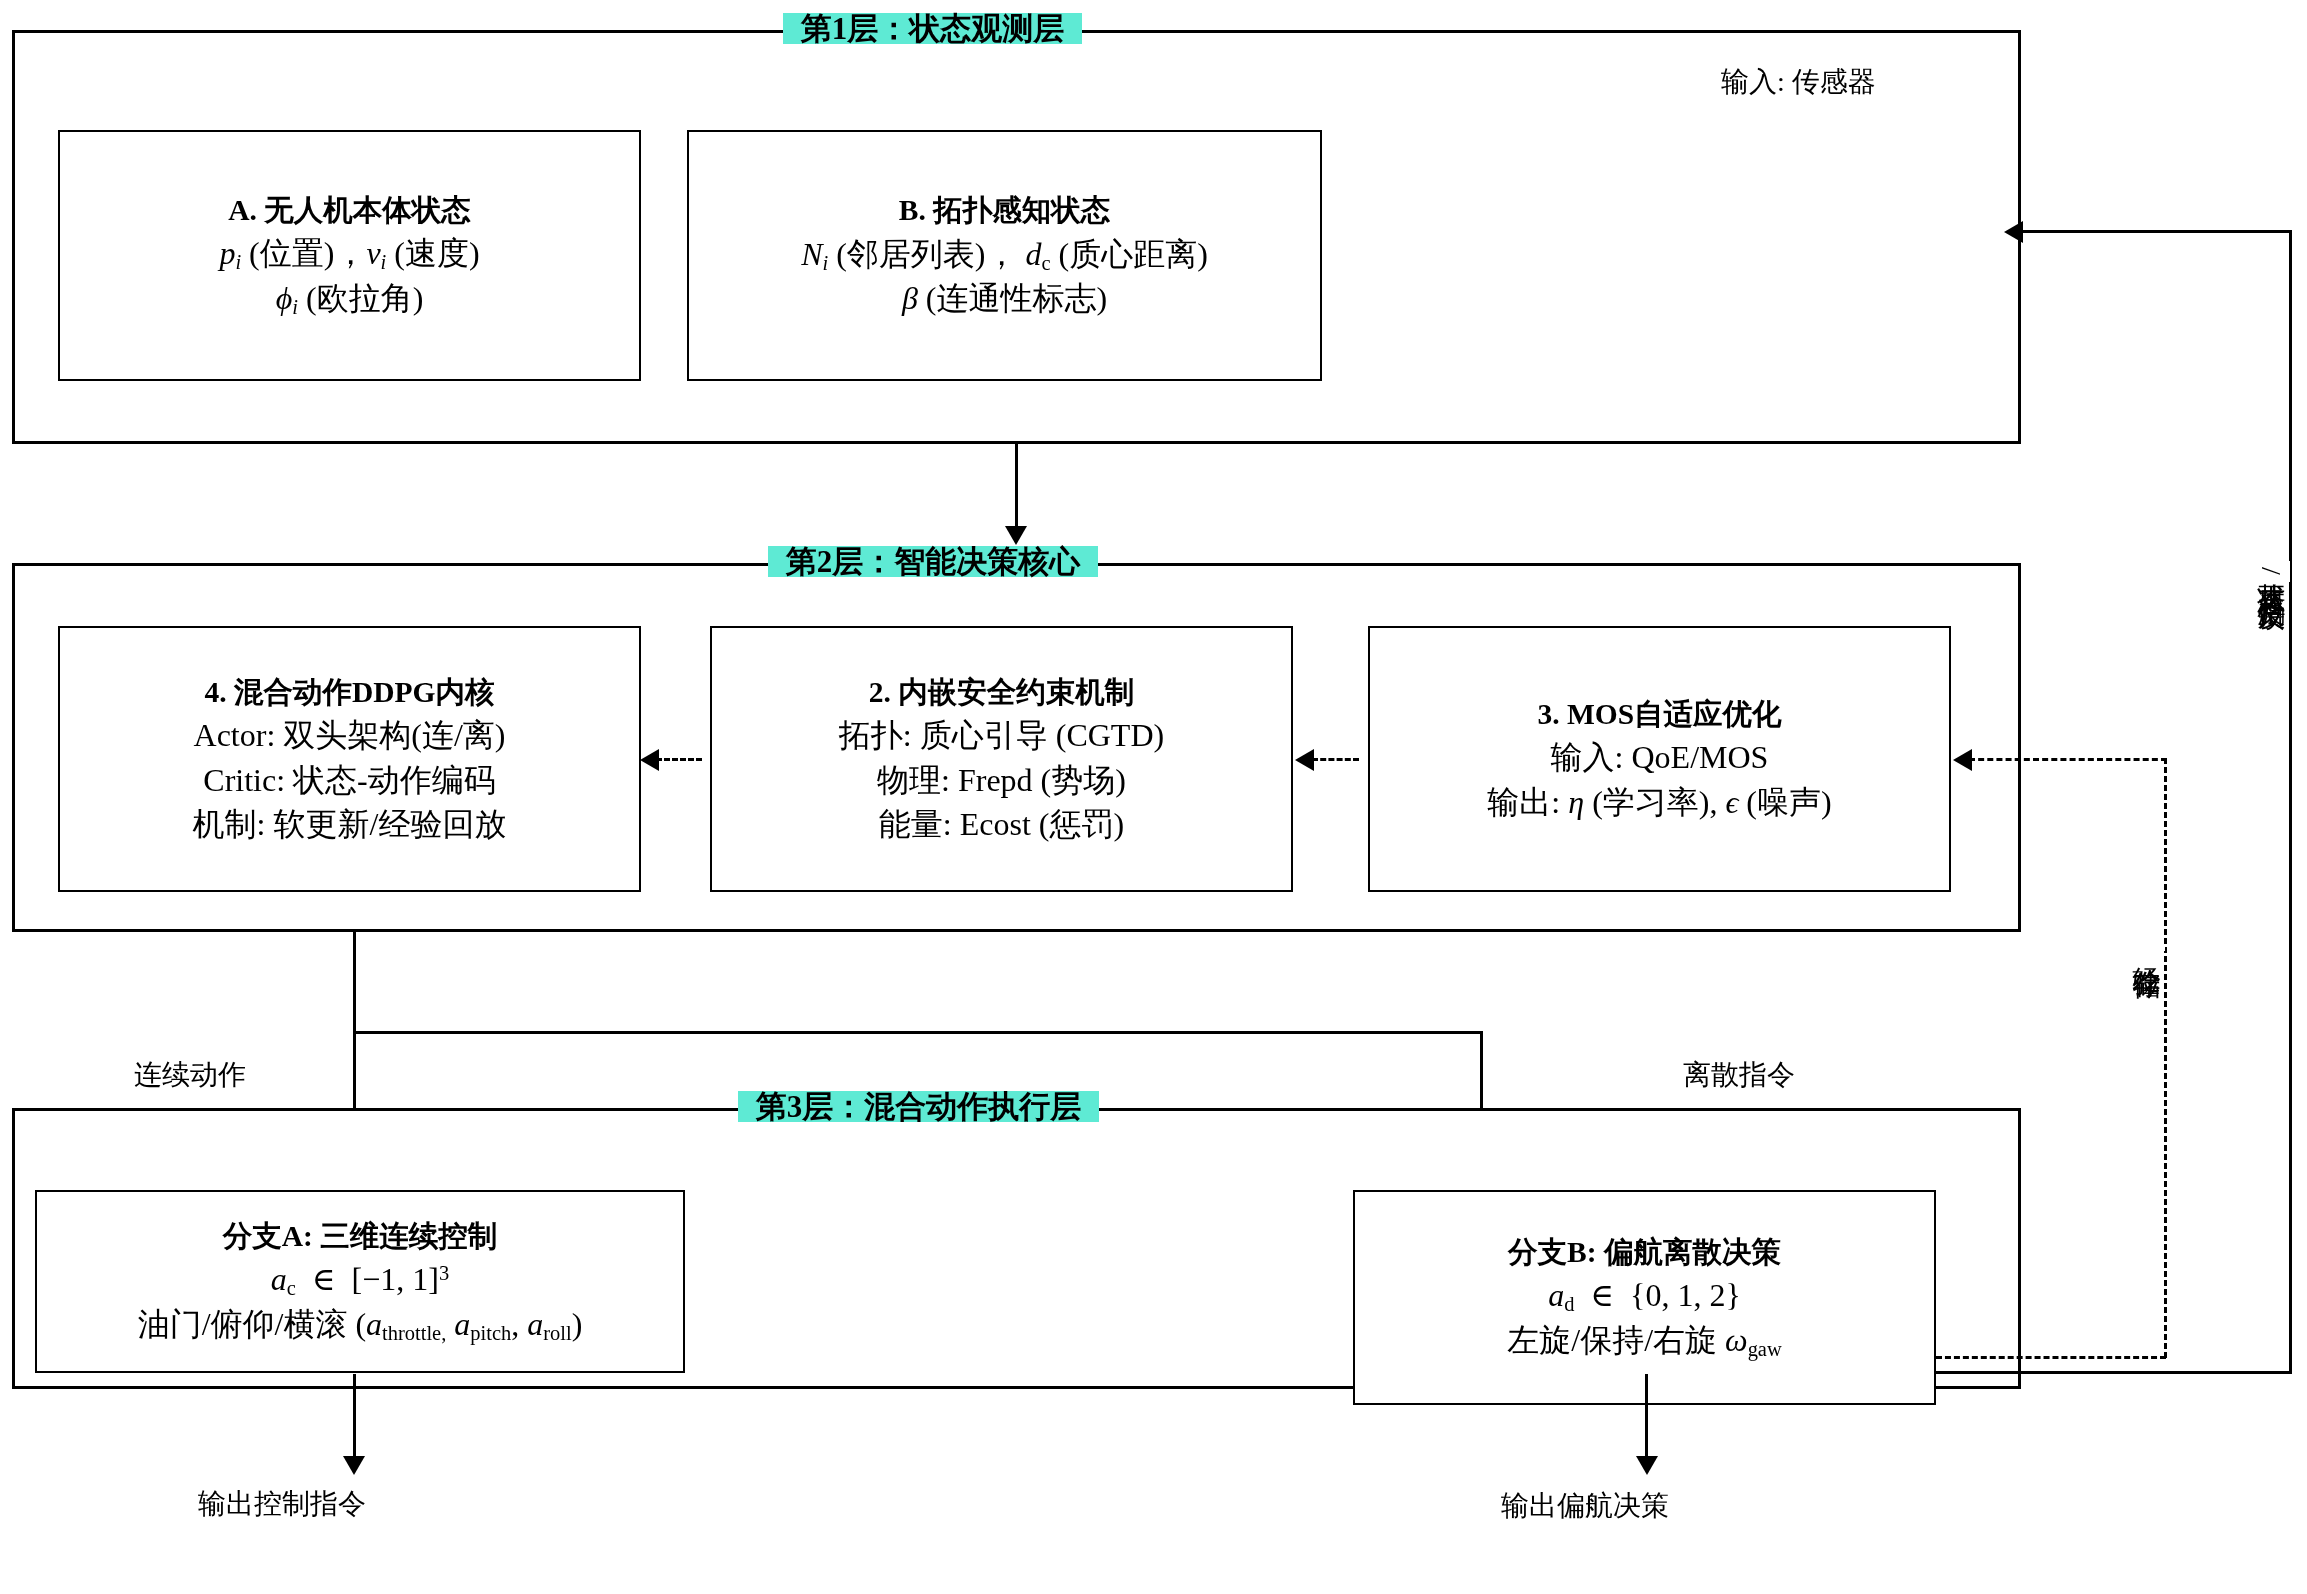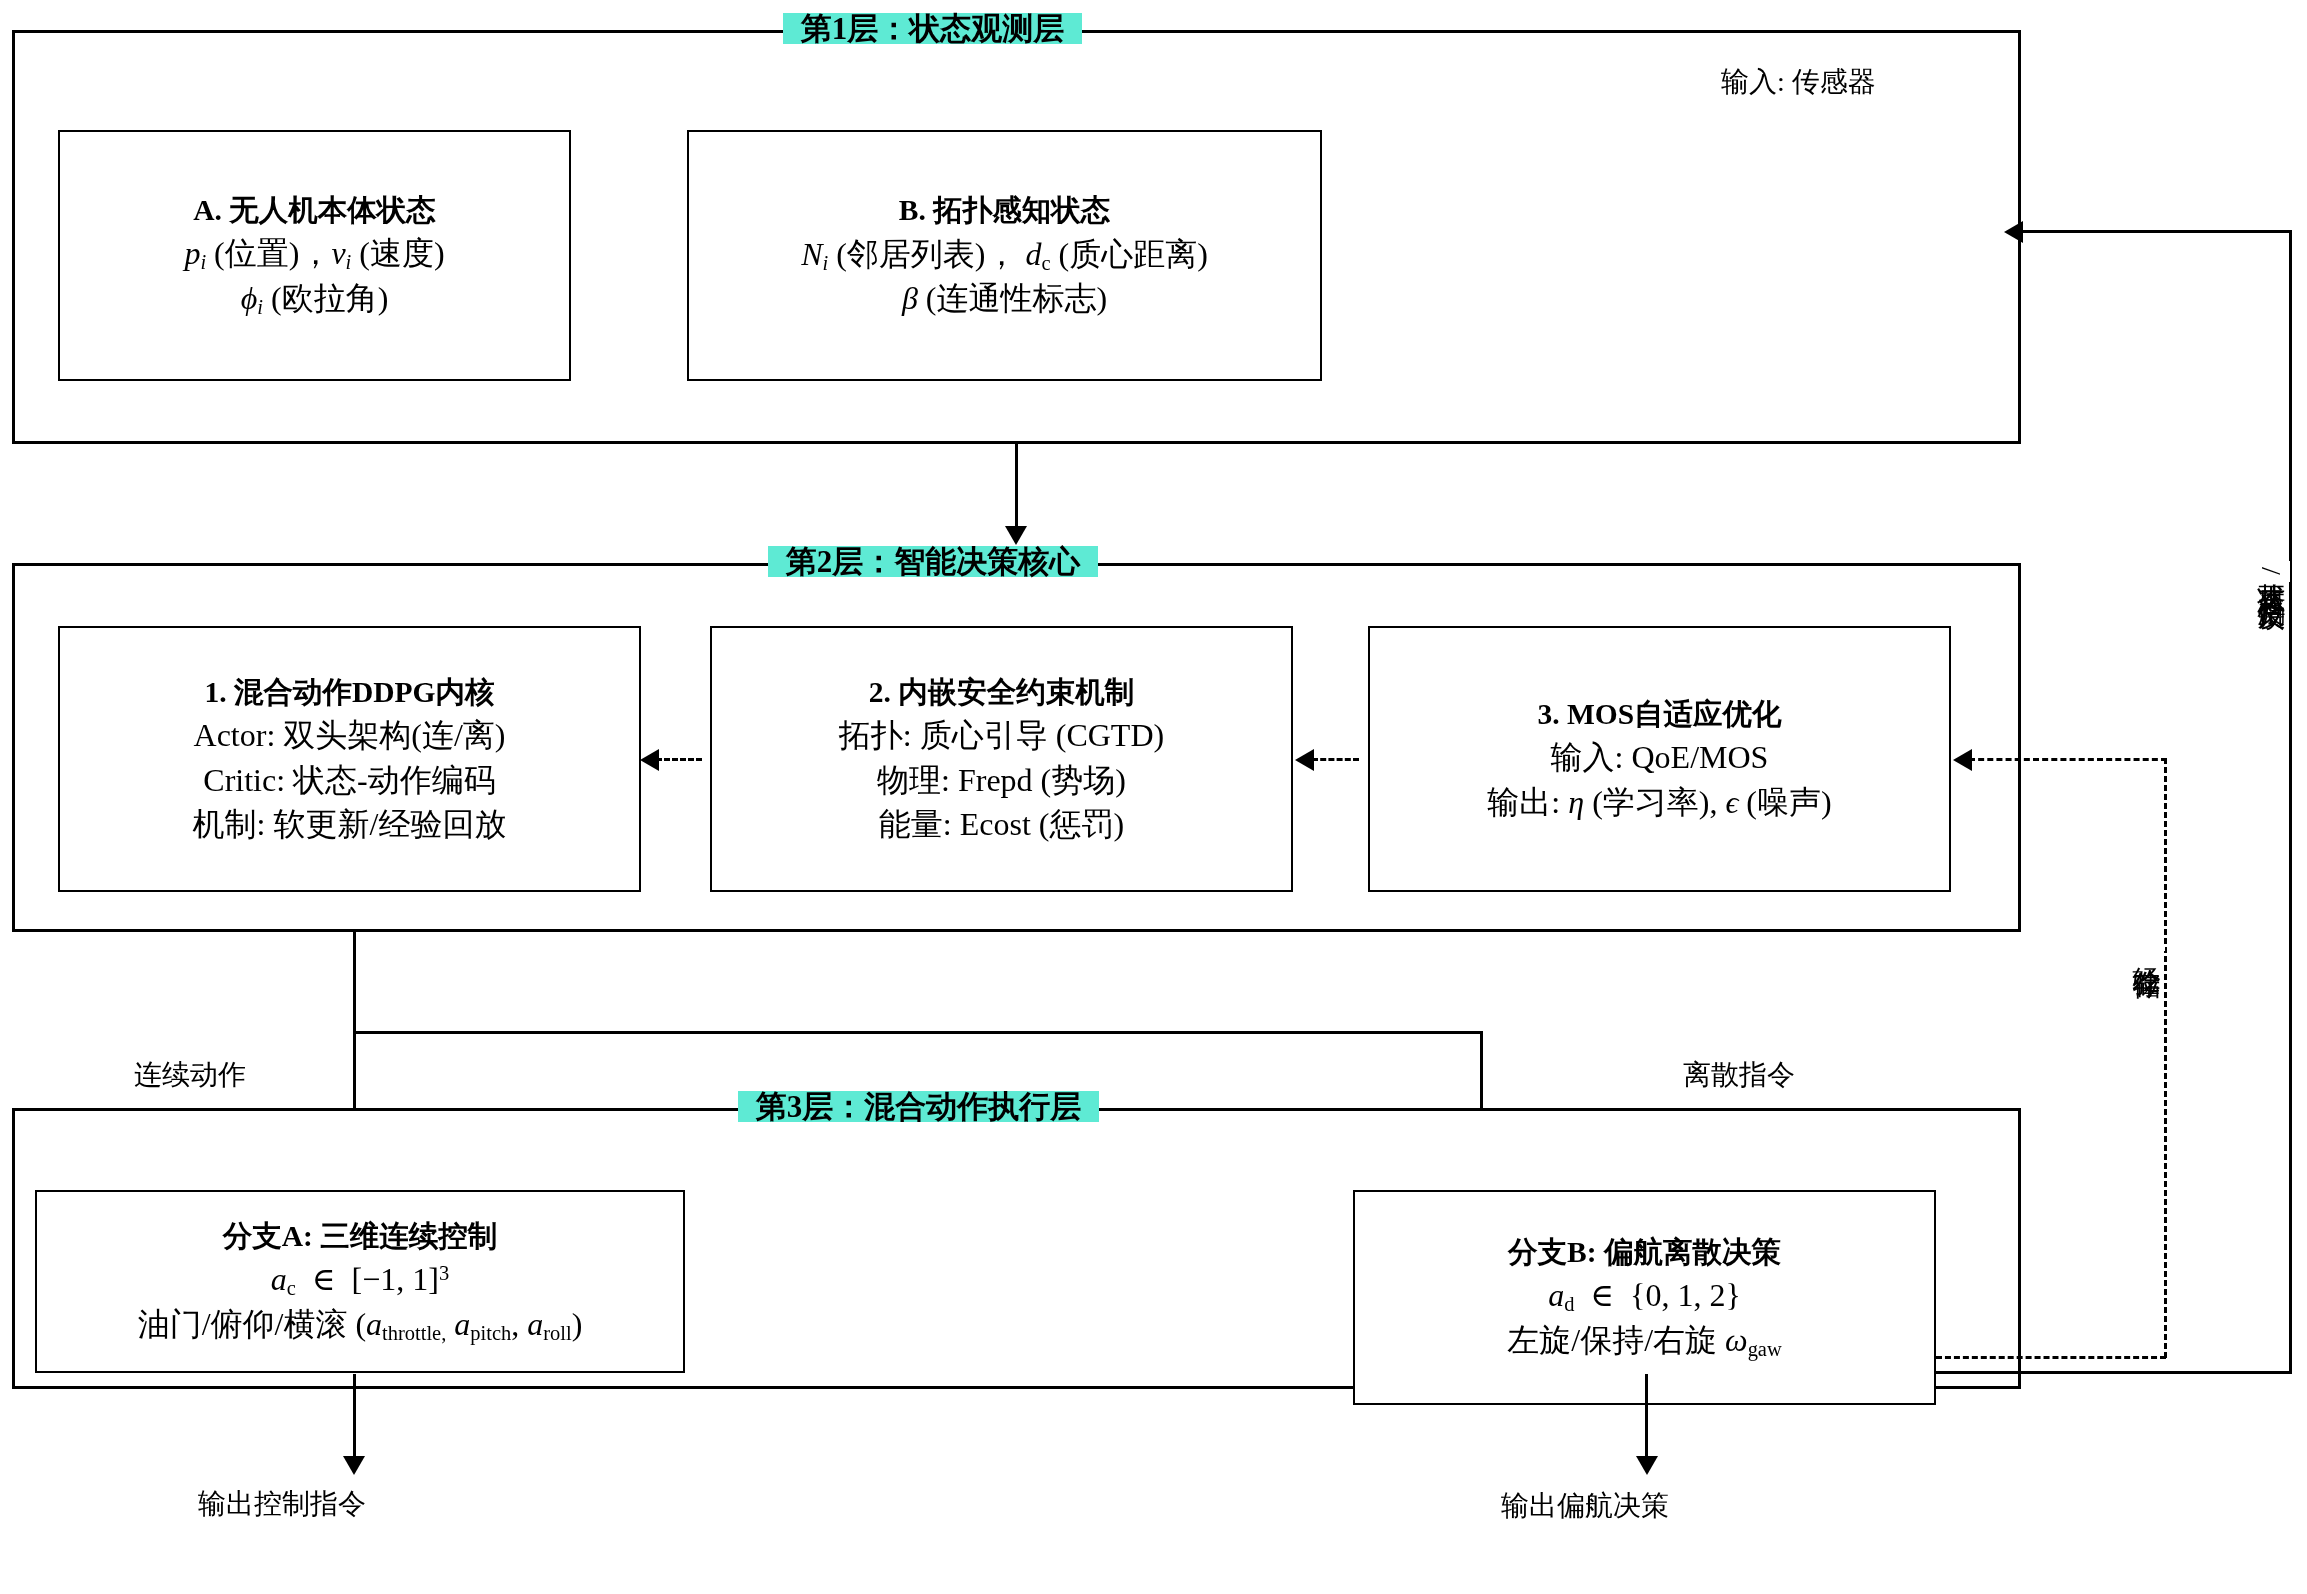--- a/index.html
+++ b/index.html
@@ -118,21 +118,21 @@
 </style>
 </head>
 <body>
 
 <div id="canvas">
 
   <div class="layer" style="left:11.8px; top:29.5px; width:2009px; height:414px;"></div>
   <div class="layer-title" style="left:783px; top:13.3px;">第1层：状态观测层</div>
   <div class="lbl" style="left:1721px; top:65px;">输入: 传感器</div>
 
-  <div class="box" style="left:58px; top:130px; width:513px; height:251px;">
+  <div class="box" style="left:58px; top:130px; width:583px; height:251px;">
     <div class="hd">A. 无人机本体状态</div>
     <div class="ln">
       <span class="it">p</span><sub class="it">i</sub> (位置)，<span class="it">v</span><sub class="it">i</sub> (速度)
     </div>
     <div class="ln">
       <span class="it">ϕ</span><sub class="it">i</sub> (欧拉角)
     </div>
   </div>
 
   <div class="box" style="left:687px; top:130px; width:635px; height:251px;">
@@ -146,21 +146,21 @@
   </div>
 
 
   <div class="vline" style="left:1015px; top:443px; height:87px;"></div>
   <div class="arrow-down" style="left:1005px; top:526px;"></div>
 
   <div class="layer" style="left:11.8px; top:563px; width:2009px; height:369px;"></div>
   <div class="layer-title" style="left:768px; top:546px;">第2层：智能决策核心</div>
 
   <div class="box" style="left:58px; top:626px; width:583px; height:266px;">
-    <div class="hd">1. 混合动作DDPG内核</div>
+    <div class="hd">4. 混合动作DDPG内核</div>
     <div class="ln">Actor: 双头架构(连/离)</div>
     <div class="ln">Critic: 状态-动作编码</div>
     <div class="ln">机制: 软更新/经验回放</div>
   </div>
 
   <div class="box" style="left:710px; top:626px; width:583px; height:266px;">
     <div class="hd">2. 内嵌安全约束机制</div>
     <div class="ln">拓扑: 质心引导 (CGTD)</div>
     <div class="ln">物理: Frepd (势场)</div>
     <div class="ln">能量: Ecost (惩罚)</div>

